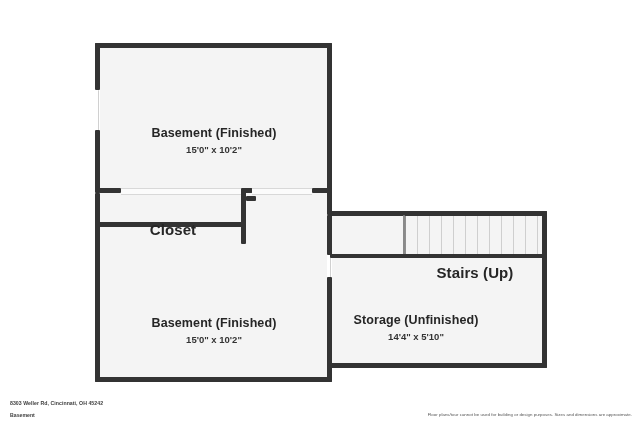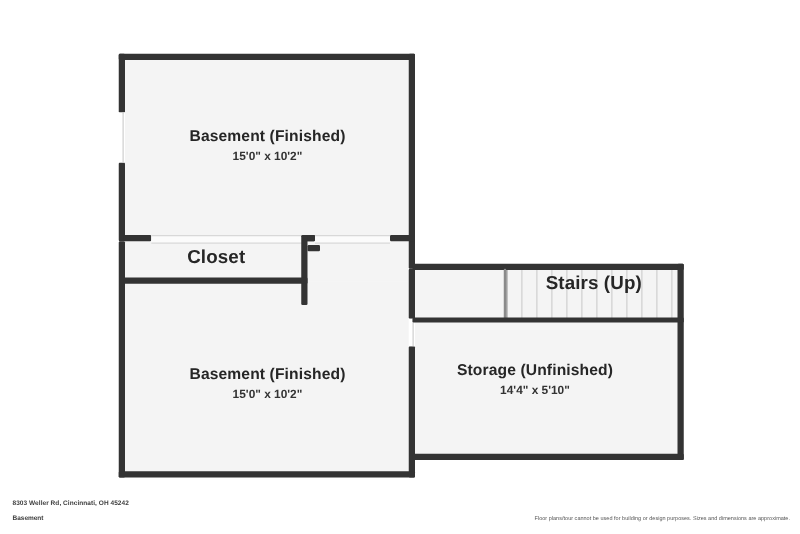--- a/index.html
+++ b/index.html
@@ -63,20 +63,21 @@
     background: #8f8f8f;
     width: 1px;
   }
 
   
   .label {
     position: absolute;
     text-align: center;
     line-height: 1.25;
     white-space: nowrap;
+    margin-top: 24px;
   }
   .label .name {
     display: block;
     font-size: 12.5px;
     font-weight: bold;
     color: #262626;
     letter-spacing: 0.1px;
   }
   .label .dims {
     display: block;
@@ -200,25 +201,25 @@
 
   <div class="label small" style="left:113px; top:197px; width:120px;">
     <span class="name">Closet</span>
   </div>
 
   <div class="label" style="left:114px; top:292px; width:200px;">
     <span class="name">Basement (Finished)</span>
     <span class="dims">15'0" x 10'2"</span>
   </div>
 
-  <div class="label small" style="left:420px; top:218px; width:110px;">
+  <div class="label small" style="left:420px; top:240px; width:110px;">
     <span class="name">Stairs (Up)</span>
   </div>
 
-  <div class="label" style="left:328px; top:289px; width:200px;">
+  <div class="label" style="left:316px; top:289px; width:200px;">
     <span class="name">Storage (Unfinished)</span>
     <span class="dims">14'4" x 5'10"</span>
   </div>
 
 </div>
 
 <div id="footer">
   <div class="addr">8303 Weller Rd, Cincinnati, OH 45242</div>
   <div class="level">Basement</div>
   <div class="disclaimer">Floor plans/tour cannot be used for building or design purposes. Sizes and dimensions are approximate.</div>

